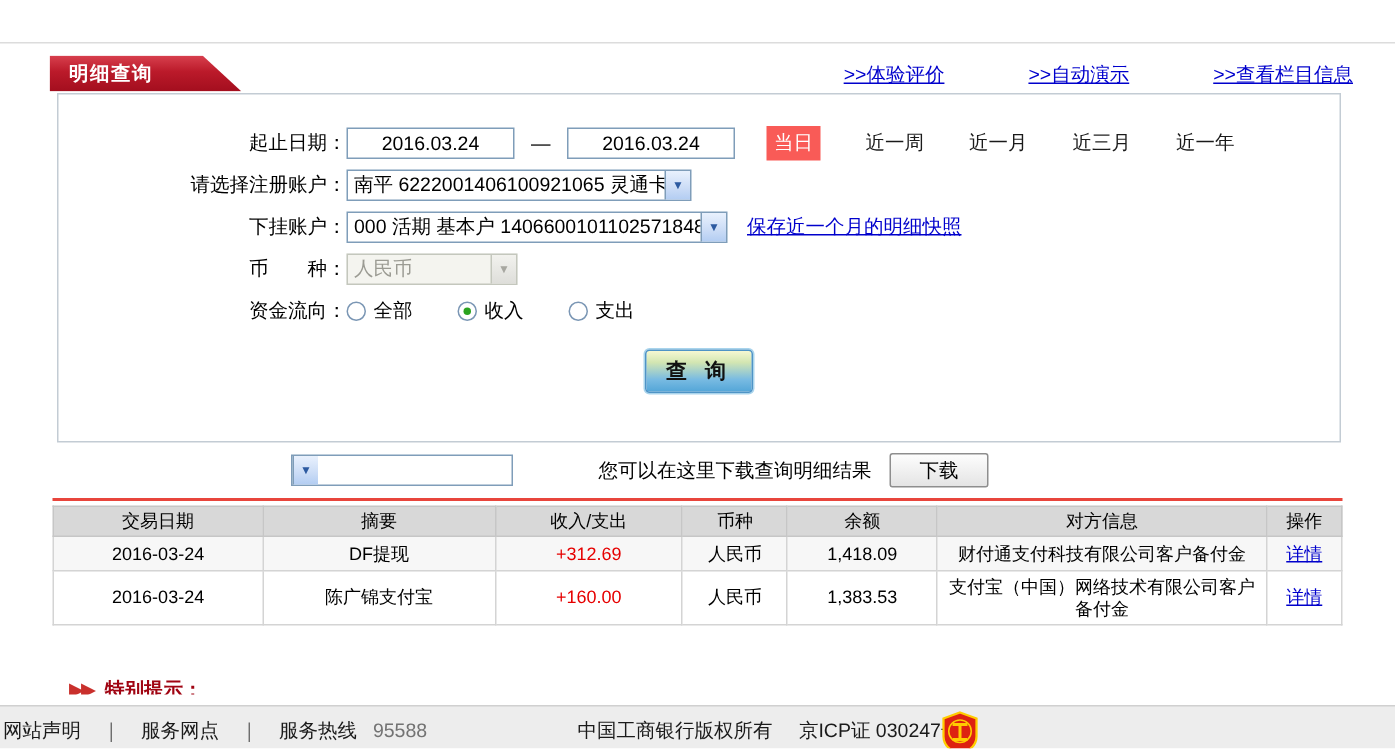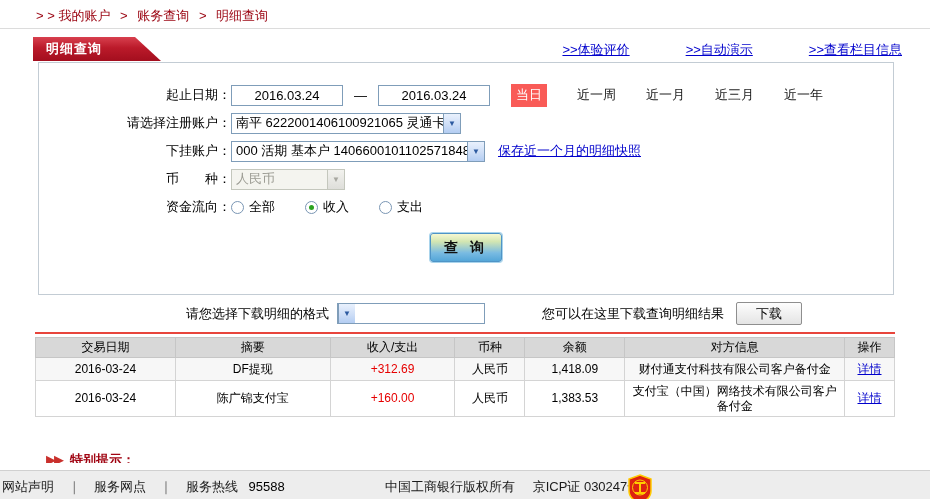--- a/index.html
+++ b/index.html
@@ -88,38 +88,30 @@
   .notice { position:absolute; left:46px; top:452px; height:11px; overflow:hidden;
             font-size:13px; font-weight:bold; color:#a00412; line-height:15px; }
   .notice .arrows { color:#c9302c; margin-right:8px; letter-spacing:-2px; }
 
   
   .footer { position:absolute; left:0; top:470px; width:930px; height:30px;
             background:#ededed; border-top:1px solid #d0d0d0; font-size:13px; color:#1a1a1a; }
   .footer-left { position:absolute; left:2px; top:7px; white-space:nowrap; }
   .footer-left a { color:#1a1a1a; text-decoration:none; }
   .footer-left .fsep { margin:0 10px; color:#555; }
-  .hotline { color:#000000; margin-left:7px; }
+  .hotline { color:#737373; margin-left:7px; }
   .footer-center { position:absolute; left:385px; top:7px; white-space:nowrap; }
   .footer-center .icp { margin-left:14px; }
   .footer-badge { position:absolute; left:628px; top:3px; }
 </style>
 </head>
 <body>
 
 <div id="page">
 
-  <div class="breadcrumb">
-    <span>&gt; &gt;</span>
-    <a href="#">我的账户</a>
-    <span class="sep">&gt;</span>
-    <a href="#">账务查询</a>
-    <span class="sep">&gt;</span>
-    <a href="#">明细查询</a>
-  </div>
   <div class="top-divider"></div>
 
   <div class="tab">明细查询</div>
 
   <div class="header-links">
     <a href="#">&gt;&gt;体验评价</a>
     <a href="#">&gt;&gt;自动演示</a>
     <a href="#">&gt;&gt;查看栏目信息</a>
   </div>
 
@@ -181,21 +173,20 @@
         </span>
       </div>
     </div>
 
     <div class="query-row">
       <button class="query-btn">查 询</button>
     </div>
   </div>
 
   <div class="download-row">
-    <span class="dl-label">请您选择下载明细的格式</span>
     <div class="sel dl-sel">
       <span class="sel-arrow">▼</span>
     </div>
     <span class="dl-hint">您可以在这里下载查询明细结果</span>
     <button class="dl-btn">下载</button>
   </div>
 
   <div class="red-line"></div>
   <table class="result-table">
     <thead>

